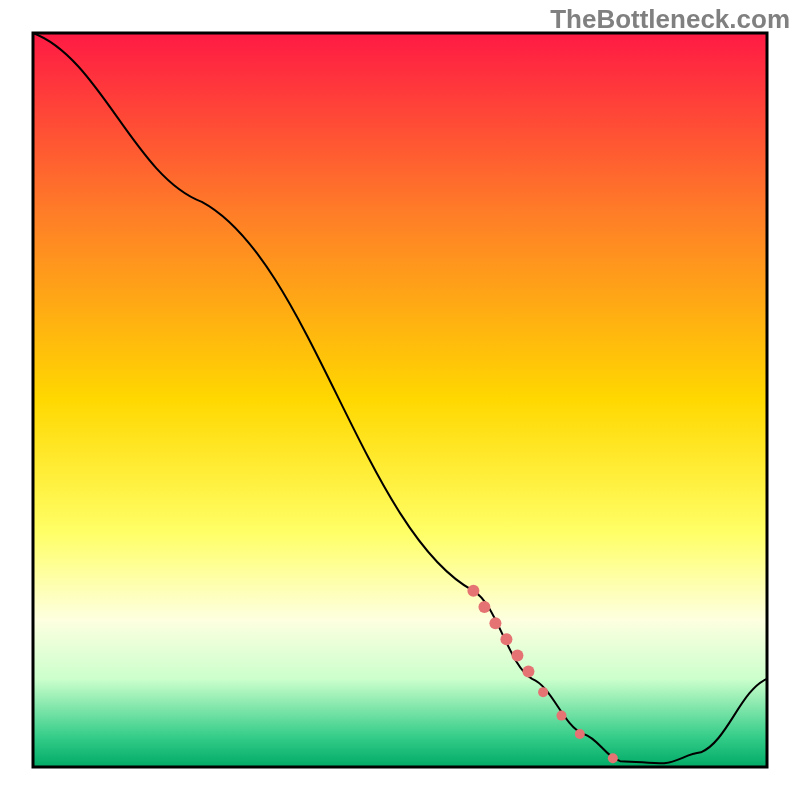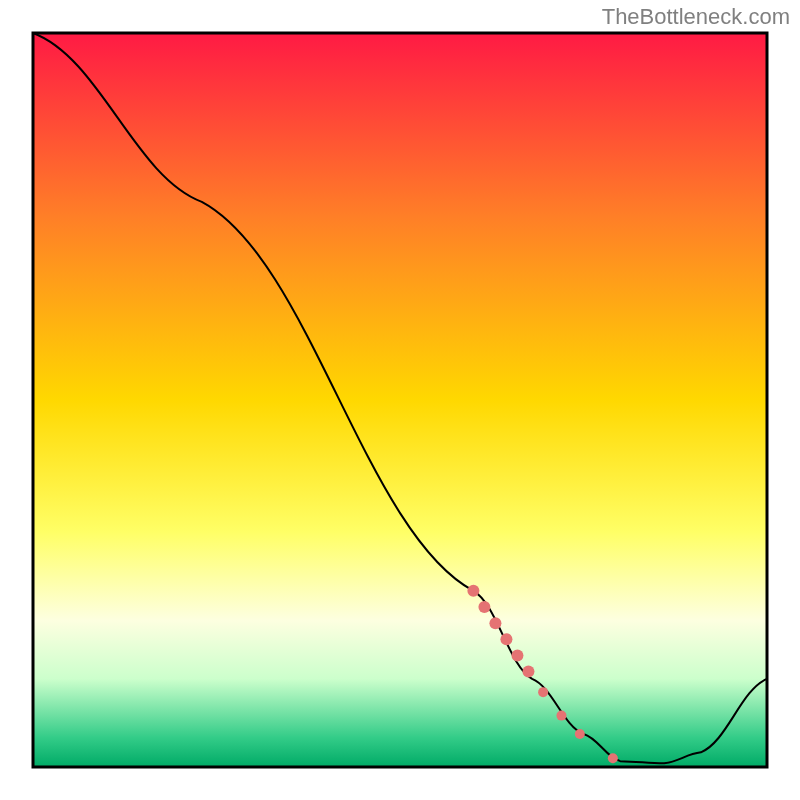--- a/index.html
+++ b/index.html
@@ -13,22 +13,22 @@
   .chart-container {
     position: relative;
     width: 800px;
     height: 800px;
     background: #ffffff;
   }
   .watermark {
     position: absolute;
     top: 4px;
     right: 10px;
-    font-size: 22px;
-    font-weight: normal;
+    font-size: 26px;
+    font-weight: bold;
     color: #808080;
     z-index: 10;
   }
   svg {
     display: block;
   }
 </style>
 </head>
 <body>
 

